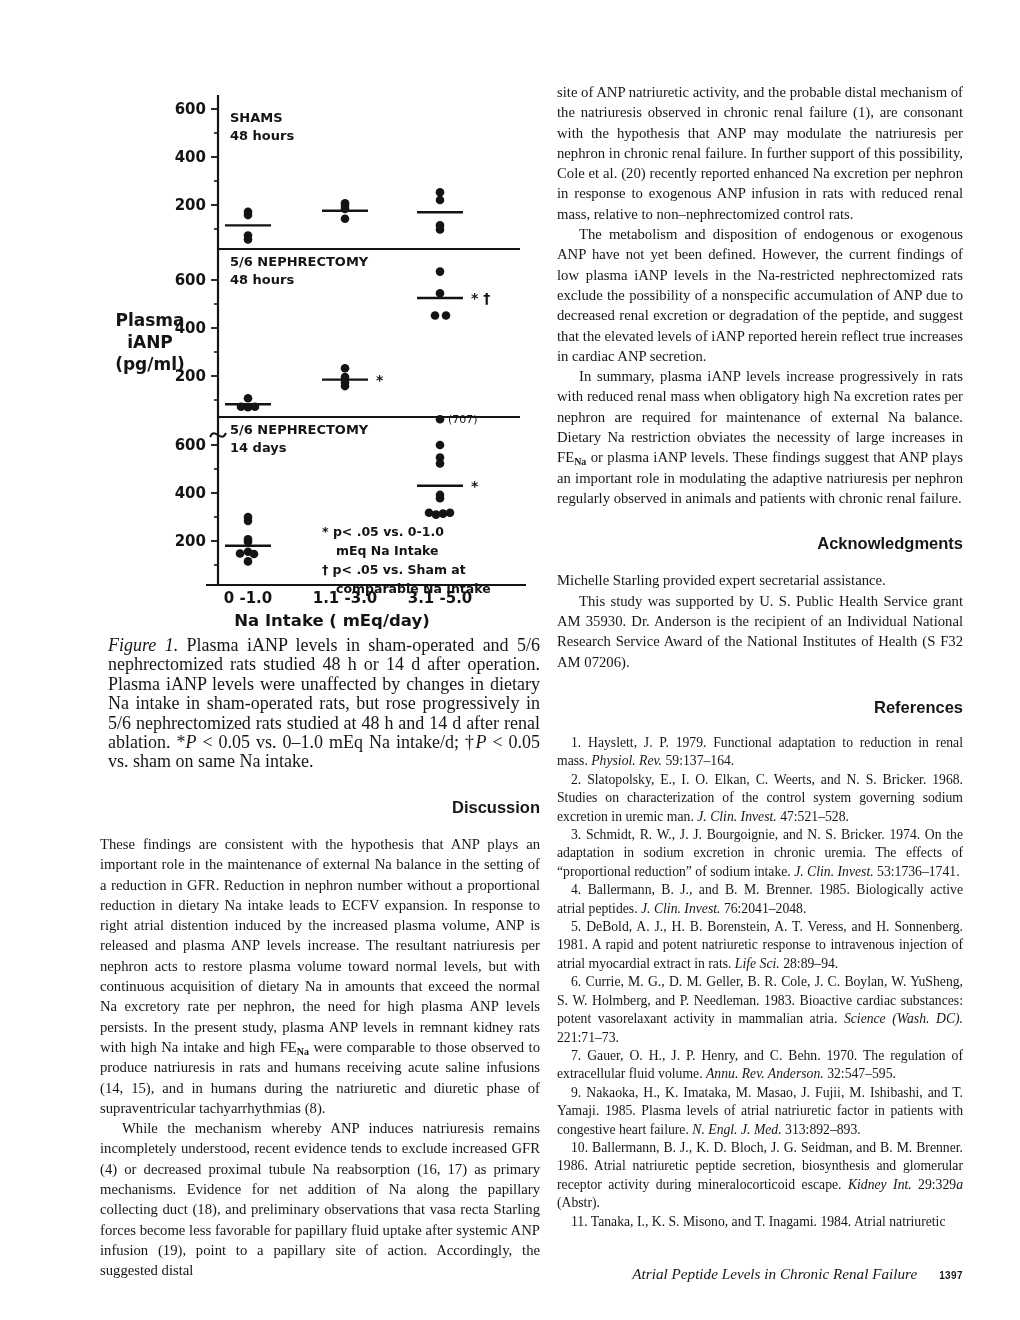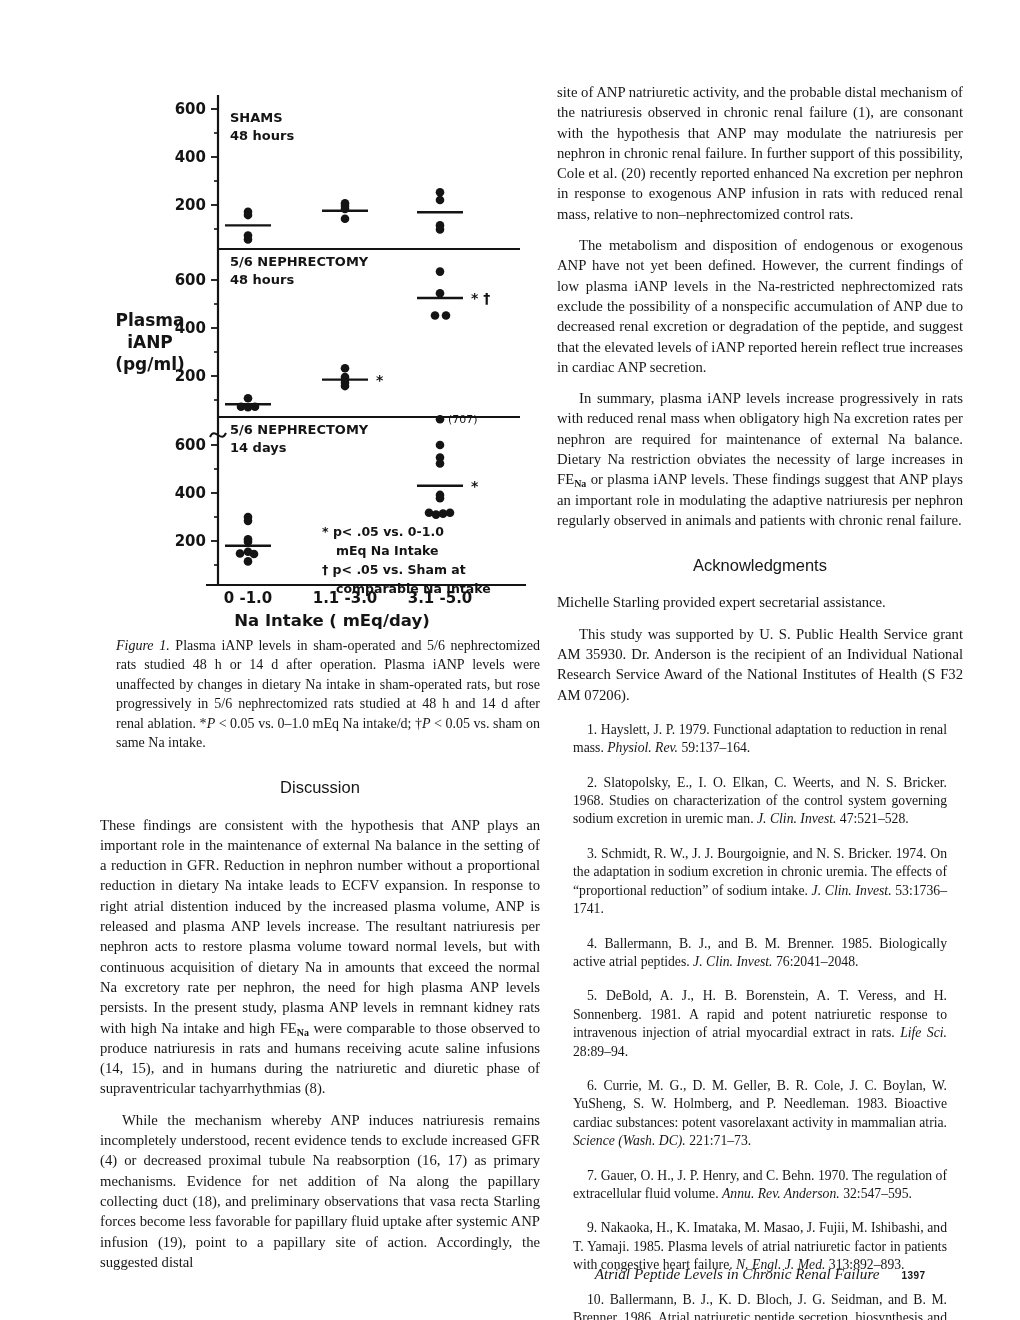--- a/index.html
+++ b/index.html
@@ -2,30 +2,30 @@
 <html><head>
 <meta charset="utf-8">
 <style>
   html,body{margin:0;padding:0;background:#ffffff;}
   .page{position:relative;width:1020px;height:1320px;background:#ffffff;color:#161616;overflow:hidden;
         font-family:"Liberation Serif",serif;font-size:14.7px;line-height:20.3px;}
   .col-left{position:absolute;left:100px;top:92px;width:440px;text-align:justify;}
   .col-right{position:absolute;left:557px;top:82px;width:406px;text-align:justify;}
   .figure-svg{display:block;width:440px;height:540px;}
   .figure-svg text{font-family:"DejaVu Sans",sans-serif;}
-  .caption{font-size:14px;line-height:19.4px;margin:4px 0 0 16px;}
-  .heading{font-family:"Liberation Sans",sans-serif;font-weight:normal;font-size:16.5px;
-           margin:26px 0 18px 0;text-align:center;line-height:1.1;}
+  .caption{font-size:18px;line-height:19.4px;margin:4px 0 0 8px;}
+  .heading{font-family:"Liberation Sans",sans-serif;font-weight:bold;font-size:16.5px;
+           margin:26px 0 18px 0;text-align:right;line-height:1.1;}
   .paras p{margin:0;}
-  .paras p + p{text-indent:22px;margin-top:11px;}
+  .paras p + p{text-indent:22px;}
   .refs{font-size:13.7px;line-height:18.4px;}
-  .refs p{margin:16px;text-indent:14px;}
+  .refs p{margin:0;text-indent:14px;}
   sub{font-size:68%;vertical-align:-0.3em;line-height:0;font-weight:bold;}
   .footer{position:absolute;left:557px;top:1264px;width:406px;display:flex;
-          justify-content:center;align-items:baseline;gap:22px;}
+          justify-content:flex-end;align-items:baseline;gap:22px;}
   .run-title{font-style:italic;font-size:15.2px;}
   .page-num{font-family:"Liberation Sans",sans-serif;font-weight:bold;font-size:10px;letter-spacing:.4px;}
 </style>
 </head>
 <body>
 
 <div class="page">
 
   <div class="col-left">
     <svg class="figure-svg" viewBox="0 0 440 540">
@@ -146,20 +146,21 @@
     <div class="paras">
         <p>site of ANP natriuretic activity, and the probable distal mechanism of the natriuresis observed in chronic renal failure (1), are consonant with the hypothesis that ANP may modulate the natriuresis per nephron in chronic renal failure. In further support of this possibility, Cole et al. (20) recently reported enhanced Na excretion per nephron in response to exogenous ANP infusion in rats with reduced renal mass, relative to non–nephrectomized control rats.</p>
         <p>The metabolism and disposition of endogenous or exogenous ANP have not yet been defined. However, the current findings of low plasma iANP levels in the Na-restricted nephrectomized rats exclude the possibility of a nonspecific accumulation of ANP due to decreased renal excretion or degradation of the peptide, and suggest that the elevated levels of iANP reported herein reflect true increases in cardiac ANP secretion.</p>
         <p>In summary, plasma iANP levels increase progressively in rats with reduced renal mass when obligatory high Na excretion rates per nephron are required for maintenance of external Na balance. Dietary Na restriction obviates the necessity of large increases in FE<sub>Na</sub> or plasma iANP levels. These findings suggest that ANP plays an important role in modulating the adaptive natriuresis per nephron regularly observed in animals and patients with chronic renal failure.</p>
       </div>
     <h2 class="heading">Acknowledgments</h2>
     <div class="paras">
         <p>Michelle Starling provided expert secretarial assistance.</p>
         <p>This study was supported by U. S. Public Health Service grant AM 35930. Dr. Anderson is the recipient of an Individual National Research Service Award of the National Institutes of Health (S F32 AM 07206).</p>
       </div>
+    <h2 class="heading">References</h2>
     <div class="refs">
         <p>1. Hayslett, J. P. 1979. Functional adaptation to reduction in renal mass. <i>Physiol. Rev.</i> 59:137–164.</p>
         <p>2. Slatopolsky, E., I. O. Elkan, C. Weerts, and N. S. Bricker. 1968. Studies on characterization of the control system governing sodium excretion in uremic man. <i>J. Clin. Invest.</i> 47:521–528.</p>
         <p>3. Schmidt, R. W., J. J. Bourgoignie, and N. S. Bricker. 1974. On the adaptation in sodium excretion in chronic uremia. The effects of “proportional reduction” of sodium intake. <i>J. Clin. Invest.</i> 53:1736–1741.</p>
         <p>4. Ballermann, B. J., and B. M. Brenner. 1985. Biologically active atrial peptides. <i>J. Clin. Invest.</i> 76:2041–2048.</p>
         <p>5. DeBold, A. J., H. B. Borenstein, A. T. Veress, and H. Sonnenberg. 1981. A rapid and potent natriuretic response to intravenous injection of atrial myocardial extract in rats. <i>Life Sci.</i> 28:89–94.</p>
         <p>6. Currie, M. G., D. M. Geller, B. R. Cole, J. C. Boylan, W. YuSheng, S. W. Holmberg, and P. Needleman. 1983. Bioactive cardiac substances: potent vasorelaxant activity in mammalian atria. <i>Science (Wash. DC).</i> 221:71–73.</p>
         <p>7. Gauer, O. H., J. P. Henry, and C. Behn. 1970. The regulation of extracellular fluid volume. <i>Annu. Rev. Anderson.</i> 32:547–595.</p>
         <p>9. Nakaoka, H., K. Imataka, M. Masao, J. Fujii, M. Ishibashi, and T. Yamaji. 1985. Plasma levels of atrial natriuretic factor in patients with congestive heart failure. <i>N. Engl. J. Med.</i> 313:892–893.</p>
         <p>10. Ballermann, B. J., K. D. Bloch, J. G. Seidman, and B. M. Brenner. 1986. Atrial natriuretic peptide secretion, biosynthesis and glomerular receptor activity during mineralocorticoid escape. <i>Kidney Int.</i> 29:329<i>a</i> (Abstr).</p>

